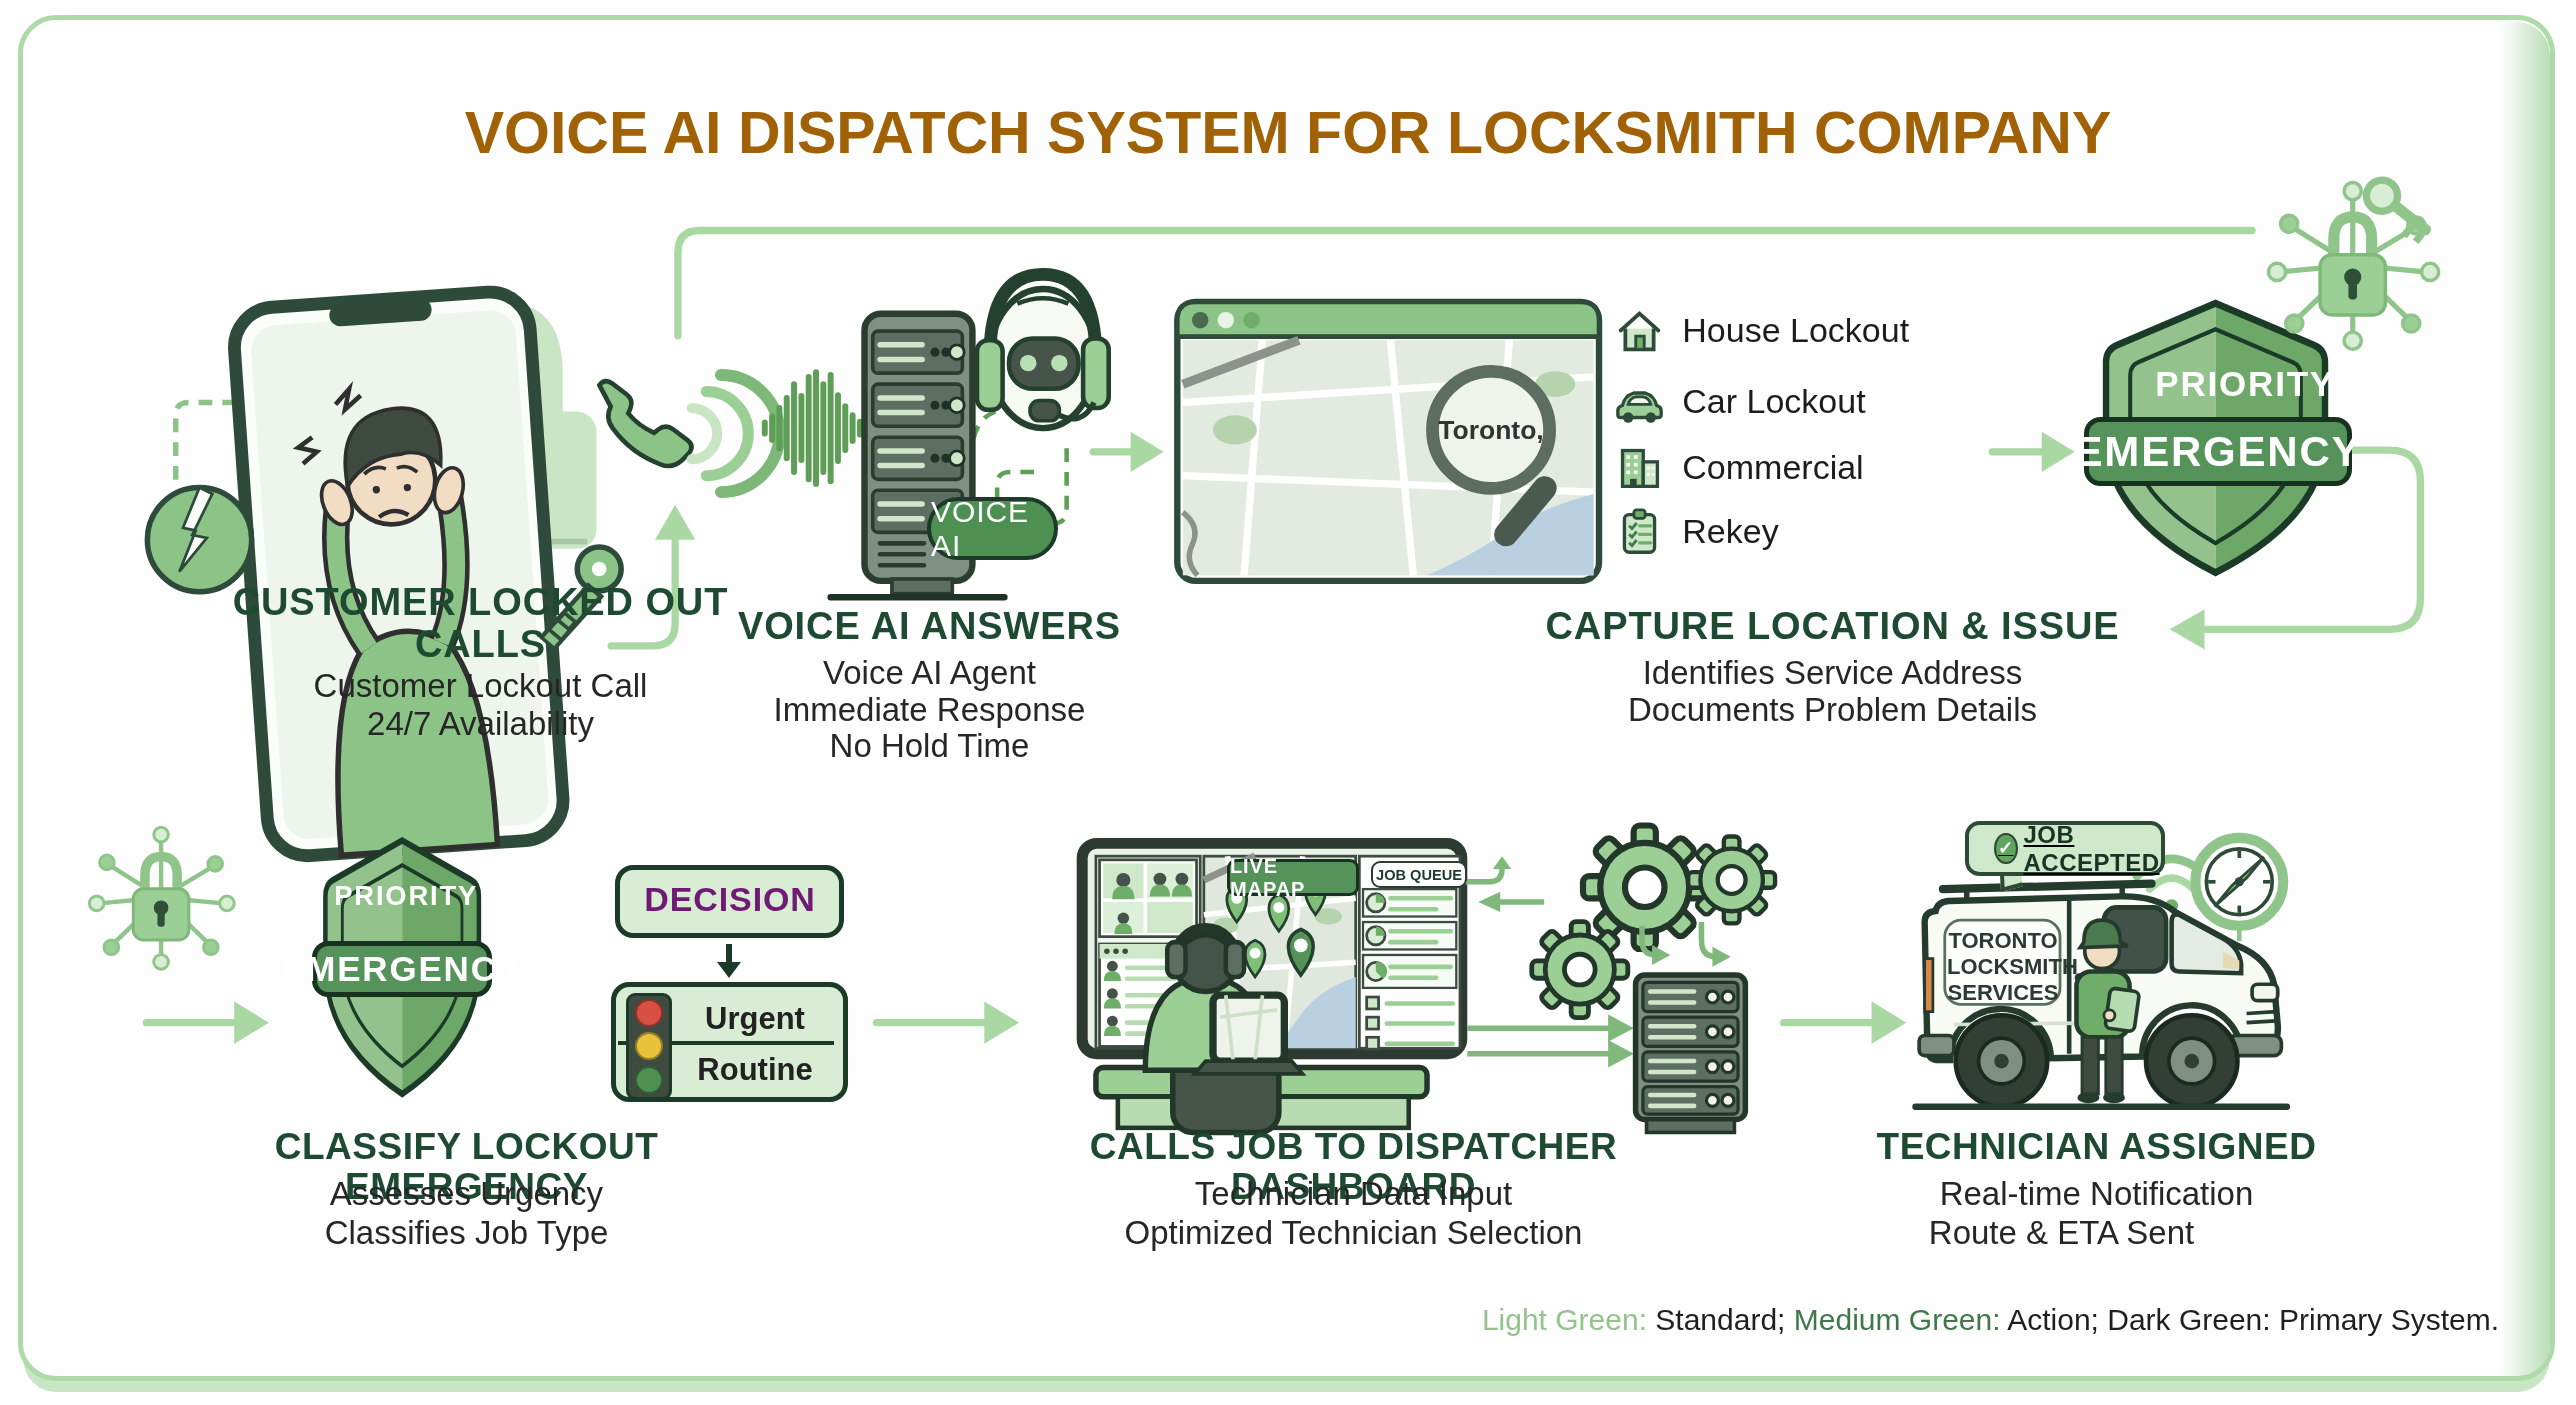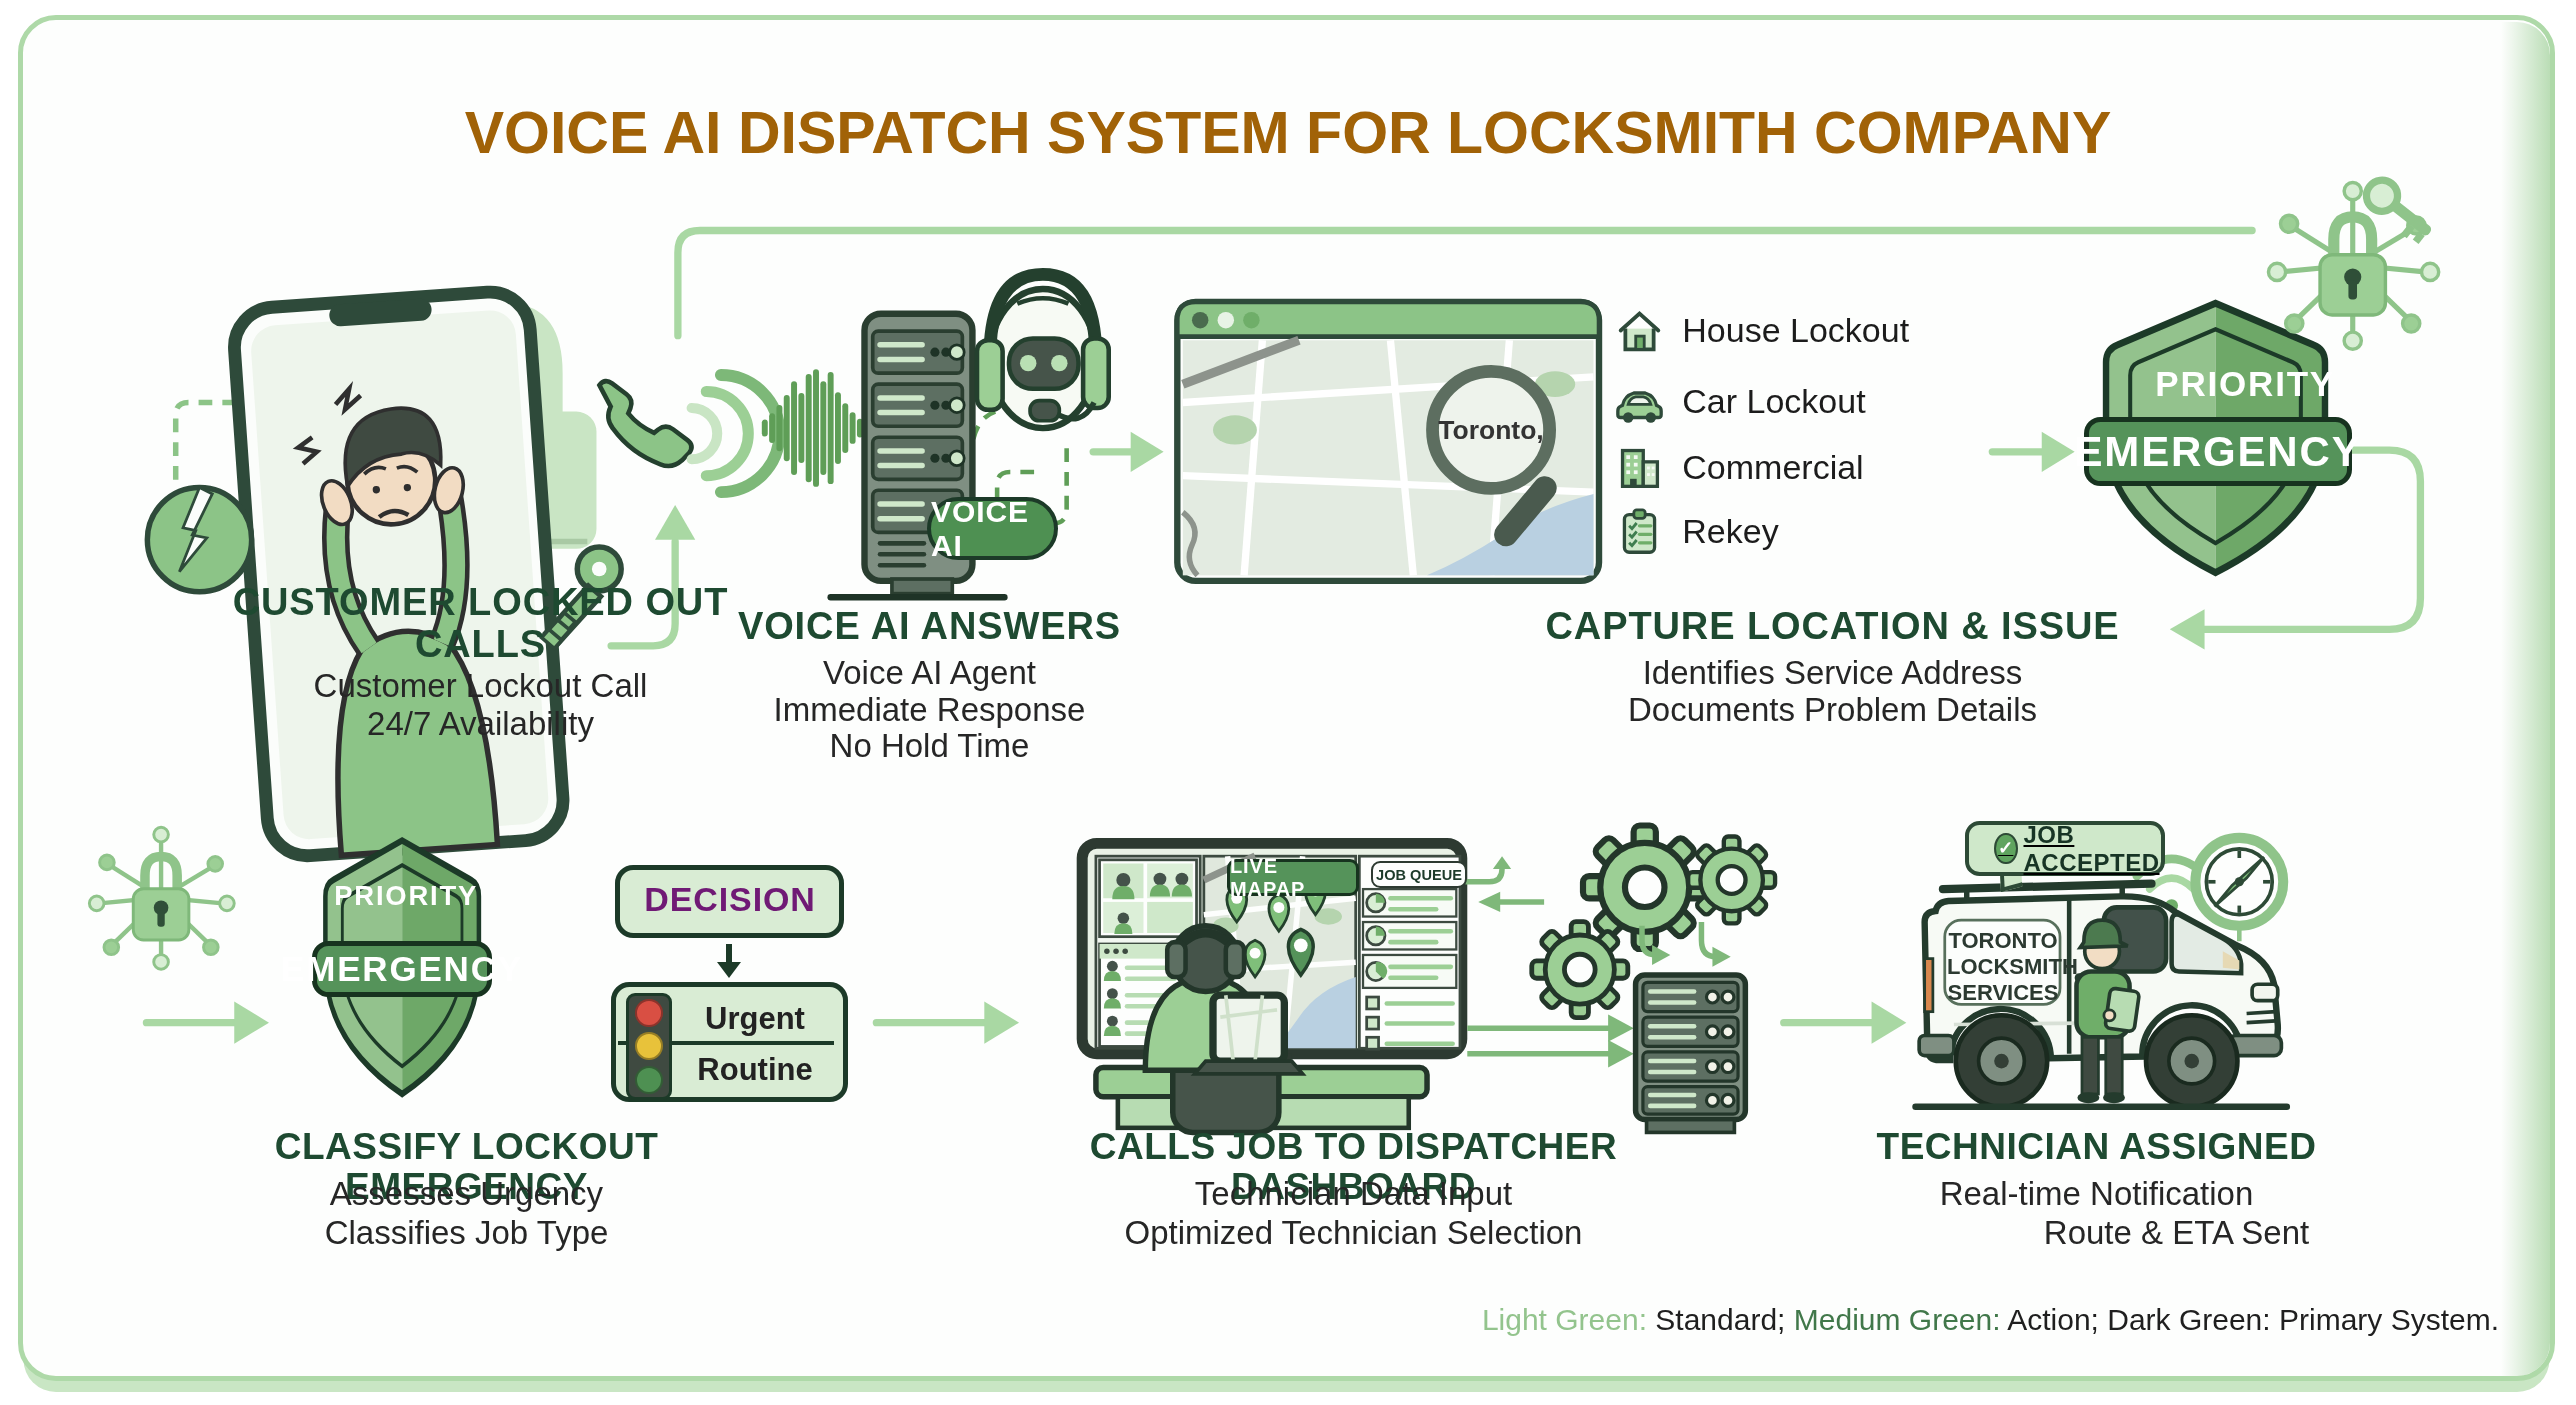--- a/index.html
+++ b/index.html
@@ -10,21 +10,21 @@
   .edge-fade{position:absolute;right:25.6px;top:22px;bottom:29px;width:49px;z-index:1;
         background:linear-gradient(to right,rgba(183,220,178,0),rgba(170,213,164,.8));
         border-radius:0 33px 33px 0;}
   svg.art{position:absolute;left:0;top:0;z-index:2;pointer-events:none;}
   .tb{position:absolute;text-align:center;z-index:3;line-height:1.08;}
   .hd{font-weight:800;color:#1e4a31;font-size:38px;letter-spacing:0.9px;}
   .hd-sm{font-weight:800;color:#1e4a31;font-size:37px;letter-spacing:0.5px;}
   .bd{font-weight:500;color:#262626;font-size:33px;}
   .title{font-weight:800;color:#a16207;font-size:59px;letter-spacing:0;}
   .pill{position:absolute;display:flex;align-items:center;justify-content:center;z-index:3;
-        background:#4e9052;border:4.6px solid #1c3a28;border-radius:37px;color:#fff;font-weight:700;}
+        background:#4e9052;border:4.6px solid #1c3a28;border-radius:37px;color:#fff;font-weight:400;}
   .badge{position:absolute;display:flex;align-items:center;justify-content:center;z-index:3;
         background:#55935a;border:3.7px solid #17331f;border-radius:9.1px;color:#fff;font-weight:800;margin-left:8px;}
   .banner{position:absolute;display:flex;align-items:center;justify-content:center;z-index:3;
         background:#55935a;border:5.5px solid #17331f;border-radius:16.5px;color:#fff;font-weight:800;letter-spacing:1.8px;}
   .shield-top{position:absolute;z-index:3;color:#fff;font-weight:800;text-align:right;letter-spacing:1.8px;}
   .box{position:absolute;z-index:3;background:#d9ecd4;border:5.5px solid #1c3a28;border-radius:18.3px;}
   .box-label{position:absolute;z-index:4;text-align:center;font-weight:700;color:#701a75;}
   .tl-housing{position:absolute;z-index:4;background:#3f4a41;border:3.7px solid #1c3a28;border-radius:9.1px;
         display:flex;flex-direction:column;align-items:center;justify-content:space-around;}
   .lamp{border-radius:50%;width:24px;height:24px;border:2.7px solid rgba(0,0,0,.35);}
@@ -629,19 +629,19 @@
     <span class="check"></span>
     <span class="bubble-text">JOB ACCEPTED</span>
   </div>
   <div class="van-sign" style="left:1947px;top:928px;width:112px">
     <div>TORONTO</div>
     <div>LOCKSMITH</div>
     <div>SERVICES</div>
   </div>
   <div class="tb hd-sm" style="left:1804px;top:1127px;width:585px">TECHNICIAN ASSIGNED</div>
   <div class="tb bd" style="left:1804px;top:1176px;width:585px">Real-time Notification</div>
-  <div class="tb bd" style="left:1884px;top:1215px;width:585px">Route &amp; ETA Sent</div>
+  <div class="tb bd" style="left:1769px;top:1215px;width:585px">Route &amp; ETA Sent</div>
 
   <div class="legend">
     <span class="leg-light">Light Green:</span><span> Standard; </span><span class="leg-medium">Medium Green:</span><span> Action; </span><span class="leg-dark">Dark Green:</span><span> Primary System.</span>
   </div>
 </div>
 
 
 </body></html>

